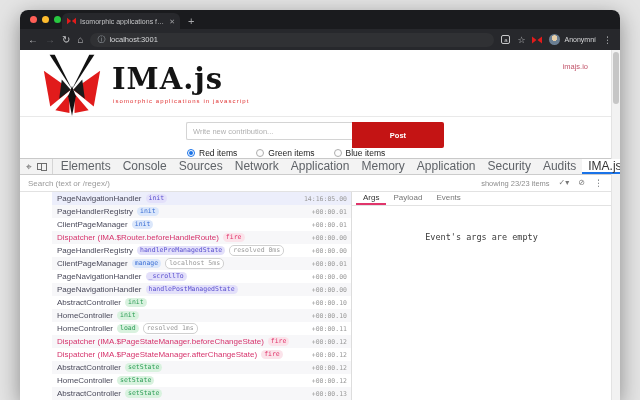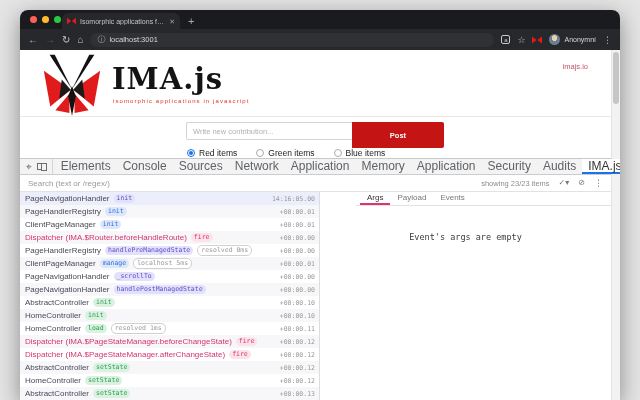--- a/index.html
+++ b/index.html
@@ -100,40 +100,40 @@
   .dt-filter { position:absolute; left:0; top:16px; right:0; height:17px; background:#fff;
                border-bottom:1px solid #e2e2e2; display:flex; align-items:center; padding:0 8px; }
   .dt-search { border:none; outline:none; font-size:8px; color:#444; width:180px;
                font-family:"Liberation Sans", sans-serif; }
   .dt-search::placeholder { color:#9a9a9a; }
   .dt-filter-right { margin-left:auto; display:flex; align-items:center; gap:9px; }
   .items-count { font-size:7.5px; color:#8d8d8d;text-align:right; }
   .f-ic { color:#777; font-size:8px; line-height:1; }
 
   .dt-body { position:absolute; left:0; top:33px; right:0; bottom:0; display:flex; }
-  .dt-list { width:300px; border-right:1px solid #ddd; overflow:hidden; }
+  .dt-list { width:300px; border-right:1px solid #ddd; overflow:hidden;margin-left:32px; }
   .dt-row { height:13px; display:flex; align-items:center; gap:4px; padding:0 5px;
             position:relative; }
   .dt-row:nth-child(even) { background:#f7f7f9; }
   .dt-row.selected { background:#eceefb; }
   .rname { font-size:8px; color:#49495a; white-space:nowrap; }
   .rname.red { color:#d6336c;text-align:center; }
   .badge { font-family:"DejaVu Sans Mono", monospace; font-size:6.5px; padding:0px 3px;
            border-radius:5px; line-height:9px; white-space:nowrap; }
   .b-purple { background:#e3e0fa; color:#5a4fcf; }
   .b-blue   { background:#dbe7fb; color:#3b6fd4; }
   .b-green  { background:#d9f2df; color:#2e9e57; }
   .b-red    { background:#fbe3ea; color:#e0356b; }
   .b-outline{ background:#fff; color:#9a9a9a; border:1px solid #d0d0d0; }
   .rtime { position:absolute; right:4px; font-family:"DejaVu Sans Mono", monospace;
            font-size:6.5px; color:#9a9a9a; }
 
   .dt-detail { flex:1; }
   .detail-tabs { height:14px; border-bottom:1px solid #e2e2e2; display:flex; align-items:stretch;
-                 padding-left:4px;margin-left:36px; }
+                 padding-left:4px; }
   .pt-tab { font-size:8px; color:#777; padding:0 7px; display:flex; align-items:center;
             border-bottom:2px solid transparent; }
   .pt-tab.active { color:#333; border-bottom:2px solid var(--devtools-accent); }
   .empty-msg { margin-top:26px; text-align:center; font-family:"DejaVu Sans Mono", monospace;
                font-size:8.5px; color:#3a3a3a; }
 </style>
 </head>
 <body>
 
 <div class="window">

